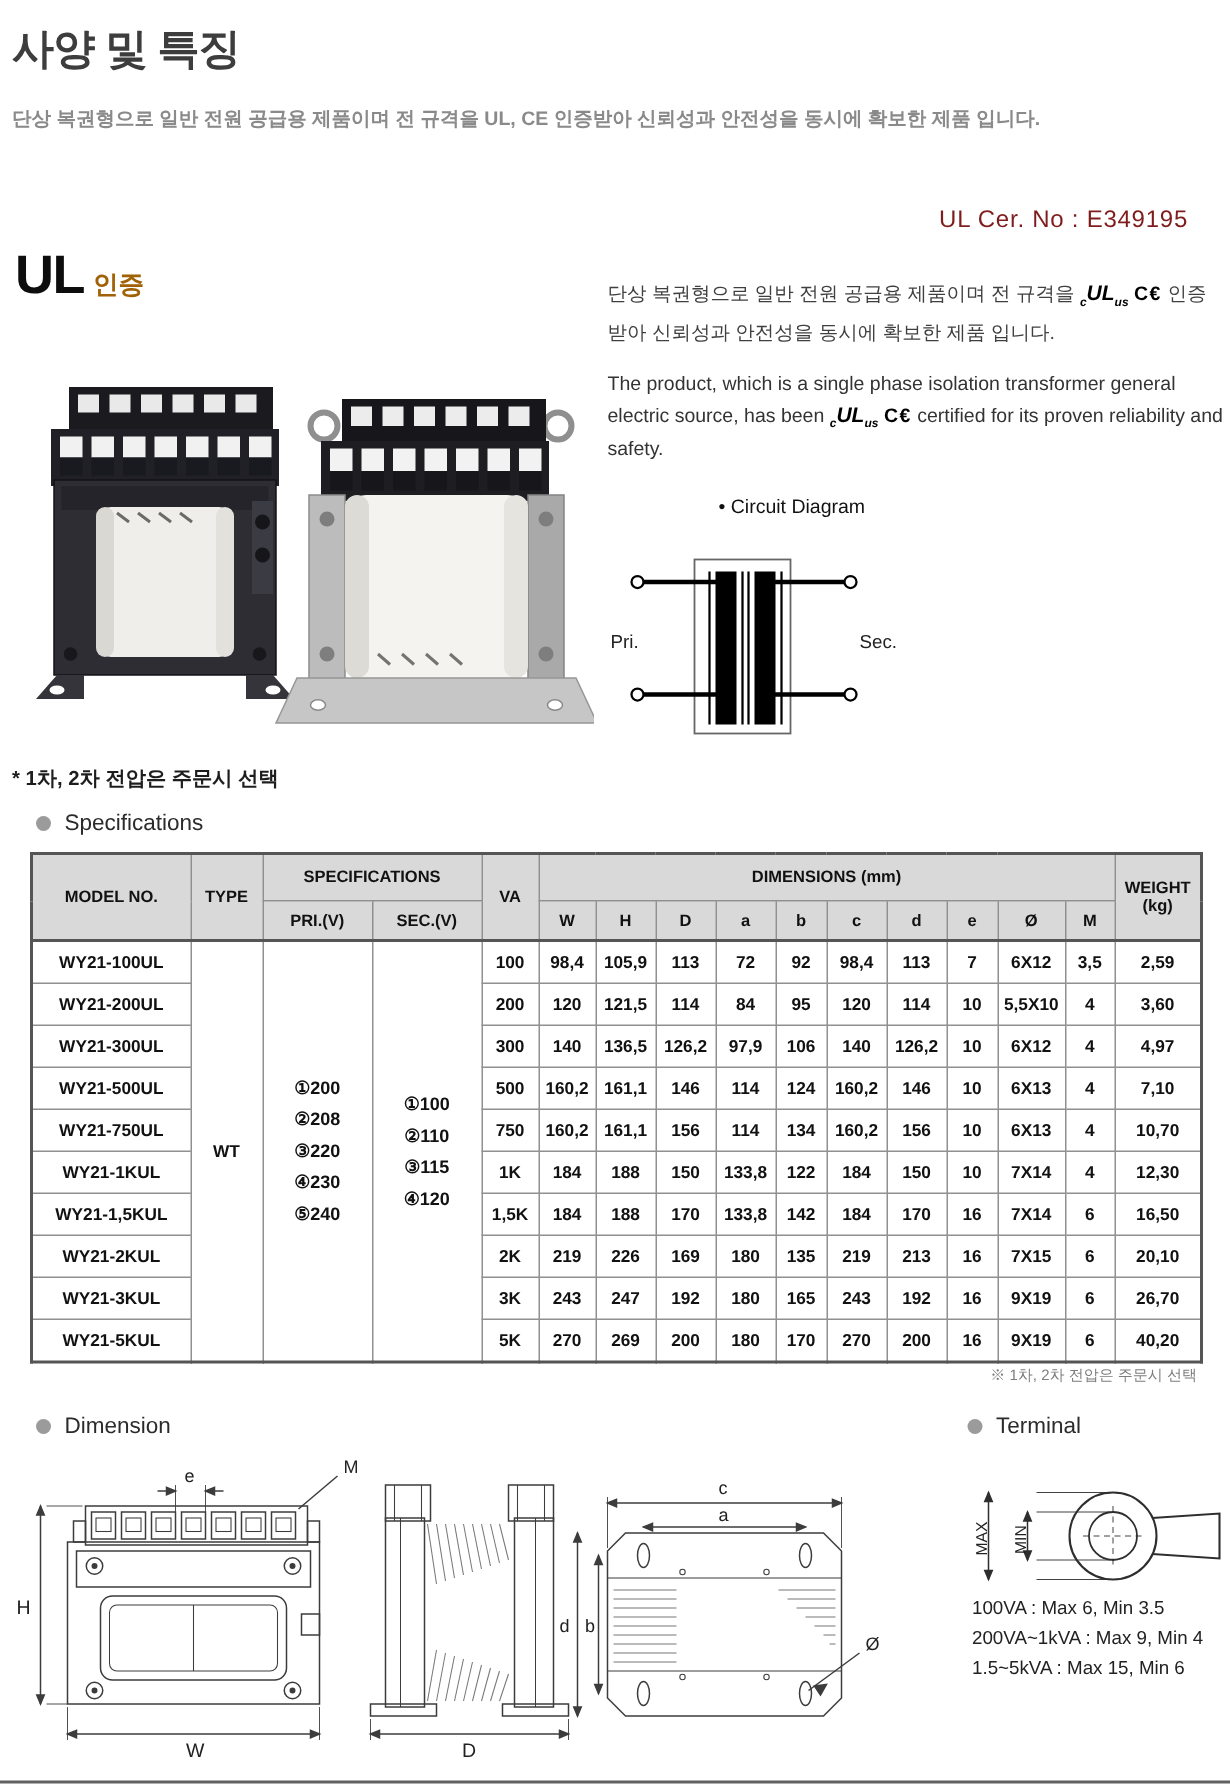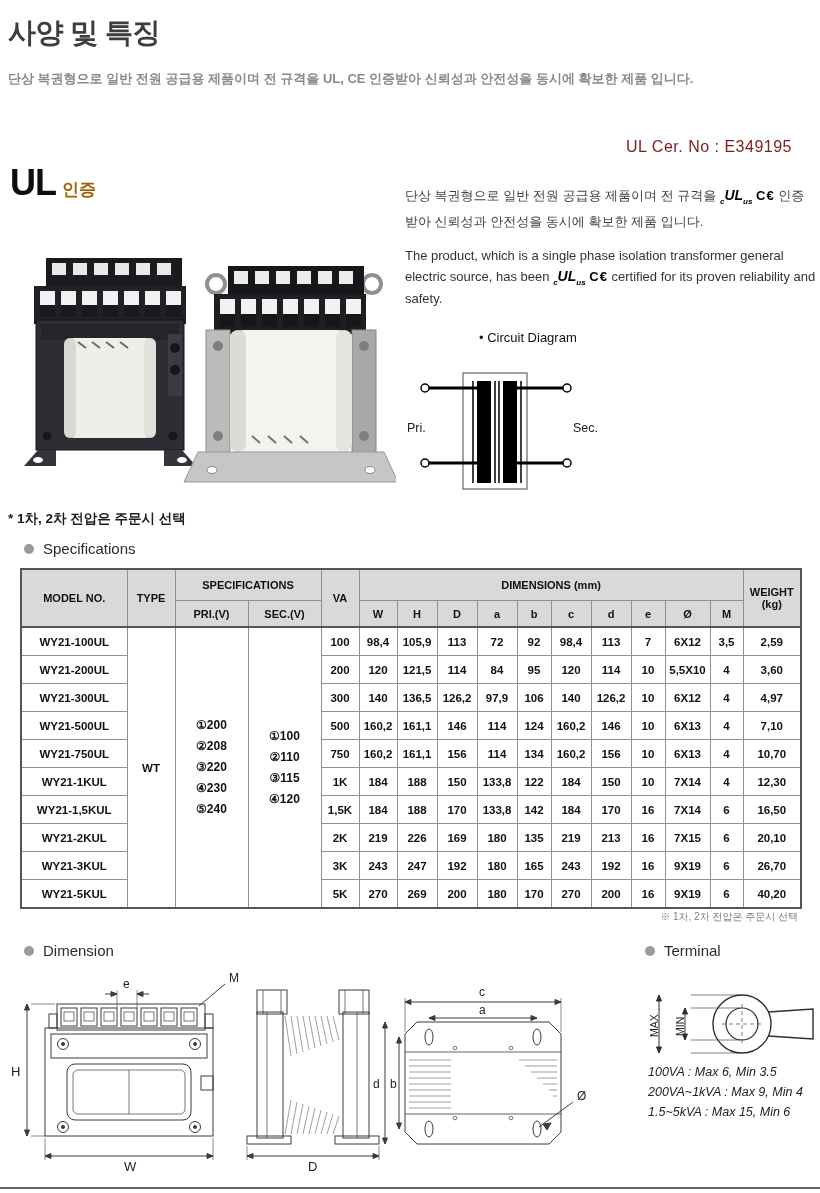--- a/index.html
+++ b/index.html
@@ -41,21 +41,21 @@
   .spec-table thead th { background:#d9d9d9; font-size:11px; }
   .spec-table thead tr.h1 th { height:30px; }
   .spec-table thead tr.h2 th { height:25px; }
   .spec-table tbody td { height:27px; font-size:11.5px; background:#fff; }
   .spec-table { border:2px solid #555; }
   .spec-table thead { border-bottom:2px solid #555; }
   .options-cell div { line-height:21px; font-size:12px; }
   
   .dim-svg { position:absolute; left:5px; top:964px; }
   .term-svg { position:absolute; left:645px; top:984px; }
-  .term-lines { position:absolute; left:648px; top:1062px; font-size:12.5px; color:#222; line-height:20px;font-style:italic; }
+  .term-lines { position:absolute; left:648px; top:1062px; font-size:12.5px; color:#222; line-height:20px; }
   .bottom-rule { position:absolute; left:0; top:1187px; width:820px; border-top:2px solid #606060; }
   svg text { font-family:"Liberation Sans", sans-serif; }
 </style>
 </head>
 <body>
 
 <div class="page">
 
   <div class="page-title">사양 및 특징</div>
   <div class="page-subtitle">단상 복권형으로 일반 전원 공급용 제품이며 전 규격을 UL, CE 인증받아 신뢰성과 안전성을 동시에 확보한 제품 입니다.</div>

